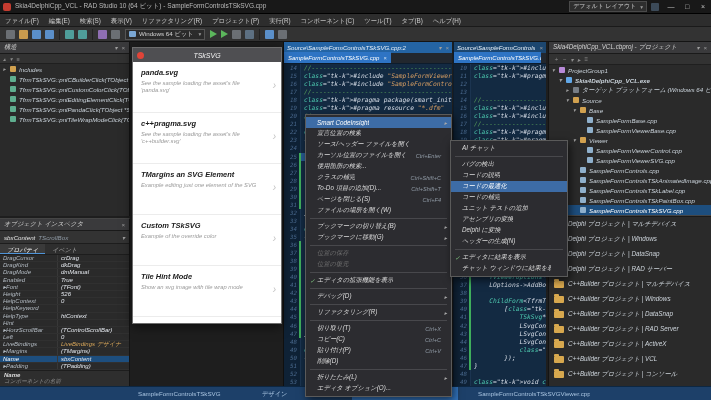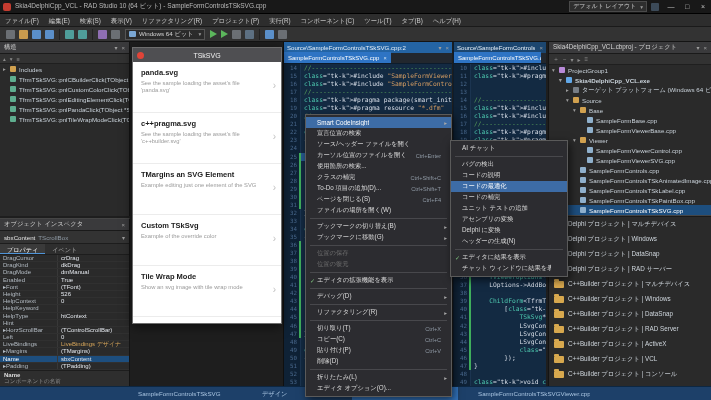--- a/index.html
+++ b/index.html
@@ -32,21 +32,21 @@
   .ico.teal{background:#4f9e9a;} .ico.purple{background:#8f6fb3;}
   .ico.play{width:0;height:0;border-left:7px solid #5cb65c;border-top:4.5px solid transparent;
     border-bottom:4.5px solid transparent;background:none;border-radius:0;}
   .tsep{width:1px;height:11px;background:#222;margin:0 3px;flex:none;}
   .platform-combo{display:flex;align-items:center;height:11px;background:#2b2b2b;border:1px solid #555;
     color:#d5d5d5;font-size:6.2px;padding:0 3px;margin:0 3px;white-space:nowrap;flex:none;}
   .platform-combo .arr{margin-left:5px;color:#999;font-size:5.5px;}
   .pc-ico{width:7px;height:6px;background:#7aa7d4;margin-right:3px;border-radius:1px;}
 
   
-  .main{position:absolute;left:0;top:42px;width:711px;height:344px;background:#1e1e1e;}
+  .main{position:absolute;left:0;top:42px;width:711px;height:344px;background:#1e1e1e;font-style:italic;}
 
   .panel-cap{height:12px;background:#3a3a3c;color:#d2d2d2;font-size:6.3px;display:flex;
     align-items:center;padding:0 4px;border-bottom:1px solid #1a1a1a;white-space:nowrap;overflow:hidden;}
   .panel-cap .cap-txt{flex:1 1 auto;overflow:hidden;white-space:nowrap;}
   .cap-btn{flex:none;color:#9f9f9f;font-size:6px;margin-left:4px;}
 
   
   .structure{position:absolute;left:0;top:0;width:130px;height:174px;background:#2a2a2a;
     border-right:1px solid #141414;}
   .mini-toolbar{height:10px;background:#323232;border-bottom:1px solid #1f1f1f;display:flex;
@@ -468,26 +468,26 @@
             <div class="pv-item-title">c++pragma.svg</div>
             <div class="pv-item-sub">See the sample loading the asset's file 'c++builder.svg'</div>
             <span class="pv-chev">›</span>
           </div>
           <div class="pv-row">
             <div class="pv-item-title">TMargins an SVG Element</div>
             <div class="pv-item-sub">Example editing just one element of the SVG</div>
             <span class="pv-chev">›</span>
           </div>
           <div class="pv-row">
-            <div class="pv-item-title">Custom TSkSvg</div>
+            <div class="pv-item-title">Custom TSkSVG</div>
             <div class="pv-item-sub">Example of the override color</div>
             <span class="pv-chev">›</span>
           </div>
           <div class="pv-row">
-            <div class="pv-item-title">Tile Wrap Mode</div>
+            <div class="pv-item-title">Tile Hint Mode</div>
             <div class="pv-item-sub">Show an svg image with tile wrap mode</div>
             <span class="pv-chev">›</span>
           </div>
         </div>
     </div>
 
     <div class="projects">
       <div class="panel-cap">
         <span class="cap-txt">Skia4DelphiCpp_VCL.cbproj - プロジェクト</span>
         <span class="cap-btn">▾</span>

